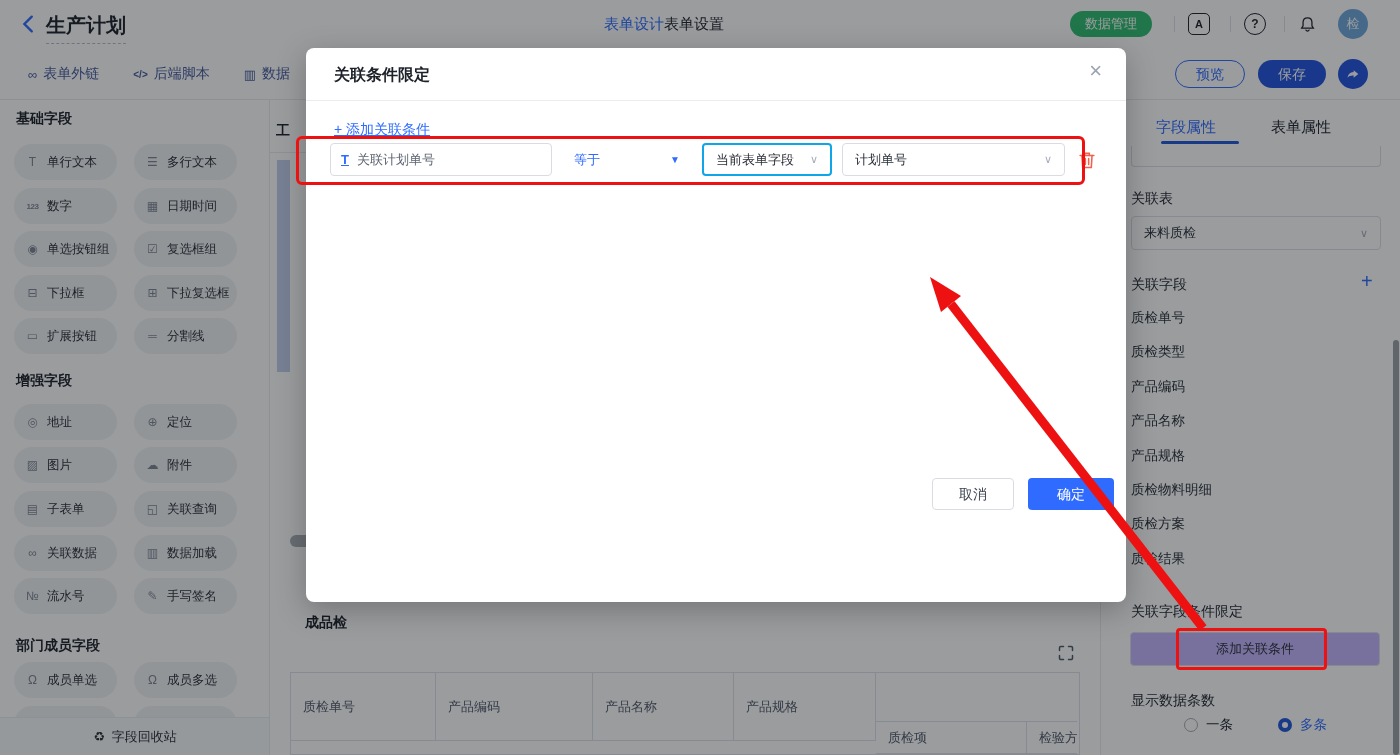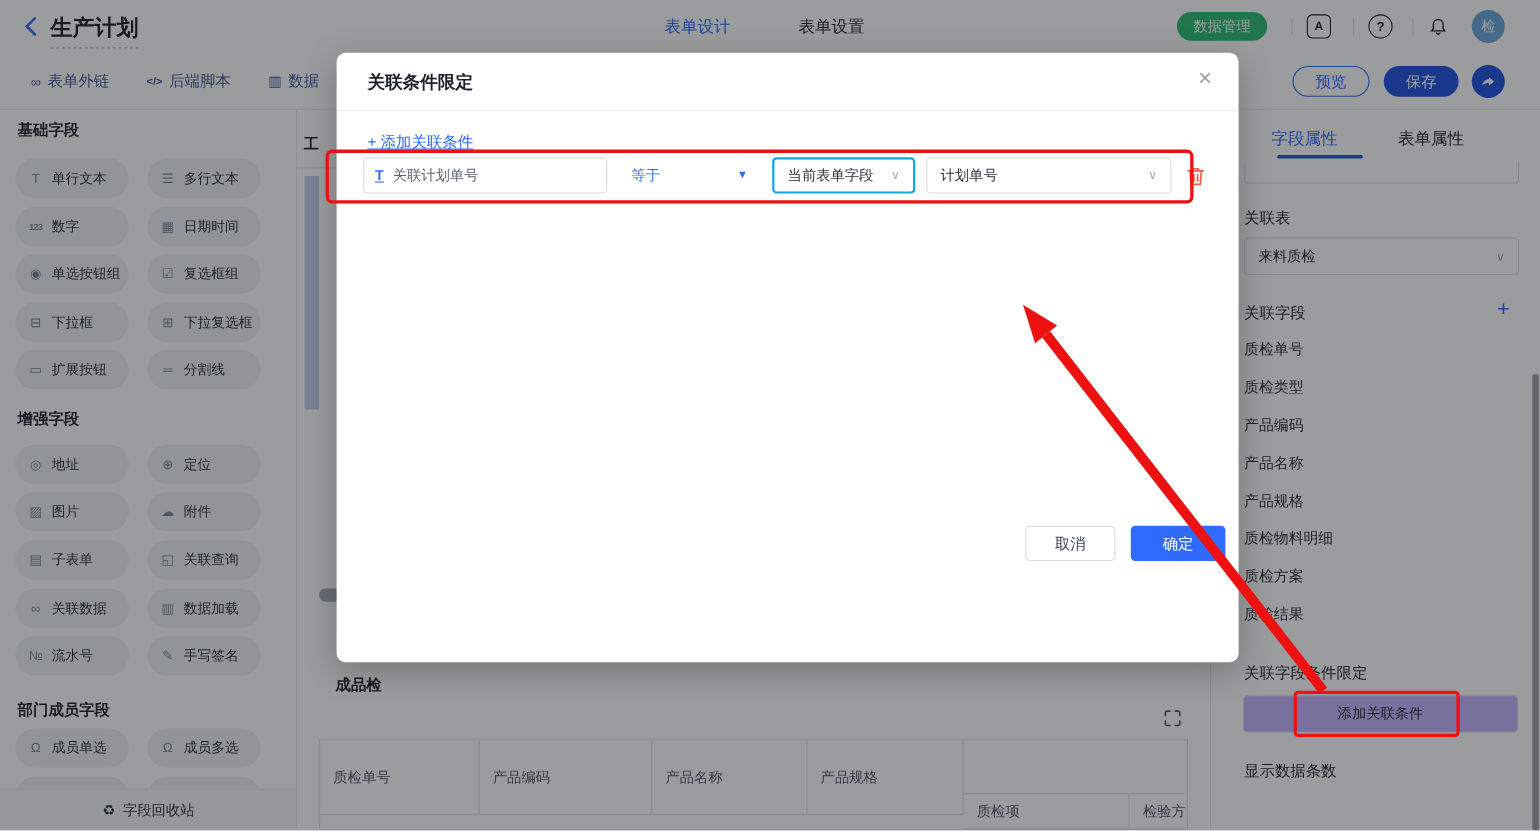--- a/index.html
+++ b/index.html
@@ -3,21 +3,21 @@
 <meta charset="utf-8">
 <style>
   * { box-sizing: border-box; margin: 0; padding: 0; }
   body { margin: 0; font-family: "Liberation Sans", "DejaVu Sans", sans-serif; }
   .page { position: relative; width: 1400px; height: 755px; background: #fff; overflow: hidden; }
 
   
   .top-bar { position: absolute; left: 0; top: 0; width: 1400px; height: 48px; background: #fff; }
   .back-btn { position: absolute; left: 18px; top: 13px; width: 22px; height: 22px; cursor: pointer; }
   .app-title { position: absolute; left: 46px; top: 12px; font-size: 20px; font-weight: 700; color: #1d2129; padding-bottom: 4px; border-bottom: 1px dashed #b9bec6; }
-  .top-tabs { position: absolute; left: 604px; top: 0; height: 48px; display: flex; gap: 62px; align-items: center; text-align: right; }
+  .top-tabs { position: absolute; left: 604px; top: 0; height: 48px; display: flex; align-items: center; text-align: right; }
   .top-tab { font-size: 15px; color: #1d2129; cursor: pointer; }
   .top-tab.active { color: #2f6bff; }
   .pill-green { position: absolute; left: 1070px; top: 11px; height: 26px; padding: 0 15px; border-radius: 13px; background: #2ebd6e; color: #fff; font-size: 13px; line-height: 26px; cursor: pointer; }
   .top-divider { position: absolute; top: 16px; width: 1px; height: 16px; background: #dfe2e8; }
   .top-icon { position: absolute; top: 13px; width: 22px; height: 22px; color: #1d2129; display: flex; align-items: center; justify-content: center; cursor: pointer; }
   .icon-translate { border: 1.6px solid #1d2129; border-radius: 5px; font-size: 11px; font-weight: 700; }
   .icon-help { border: 1.6px solid #1d2129; border-radius: 50%; font-size: 12px; font-weight: 700; }
   .avatar { position: absolute; left: 1338px; top: 9px; width: 30px; height: 30px; border-radius: 50%; background: #6fa8dc; color: #fff; font-size: 13px; display: flex; align-items: center; justify-content: center; cursor: pointer; }
 
   
@@ -311,20 +311,30 @@
       <div class="p-item">产品规格</div>
       <div class="p-item">质检物料明细</div>
       <div class="p-item">质检方案</div>
       <div class="p-item">质检结果</div>
     </div>
 
     <div class="p-label" style="top:503px">关联字段条件限定</div>
     <div class="p-btn">添加关联条件</div>
 
     <div class="p-label" style="top:592px">显示数据条数</div>
+    <div class="radio-row">
+      <span class="radio" style="left:83px">
+          <span class="rdot off"></span>
+          <span class="rlb">一条</span>
+        </span>
+      <span class="radio sel" style="left:177px">
+          <span class="rdot on"></span>
+          <span class="rlb">多条</span>
+        </span>
+    </div>
   </aside>
 
   <div class="v-thumb"></div>
 
   <div class="overlay"></div>
 
   <div class="modal">
     <div class="m-title">关联条件限定</div>
     <span class="m-close">×</span>
     <div class="m-div"></div>

